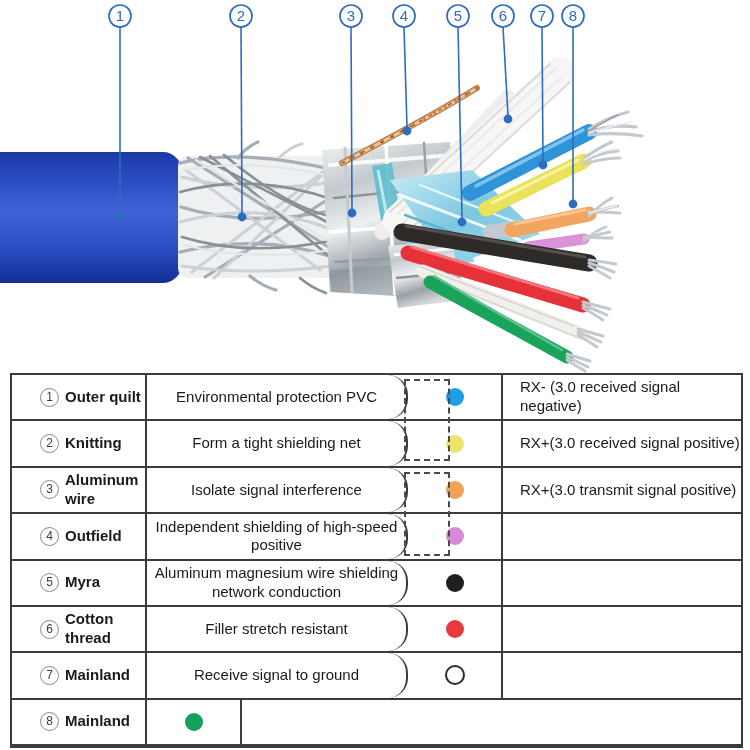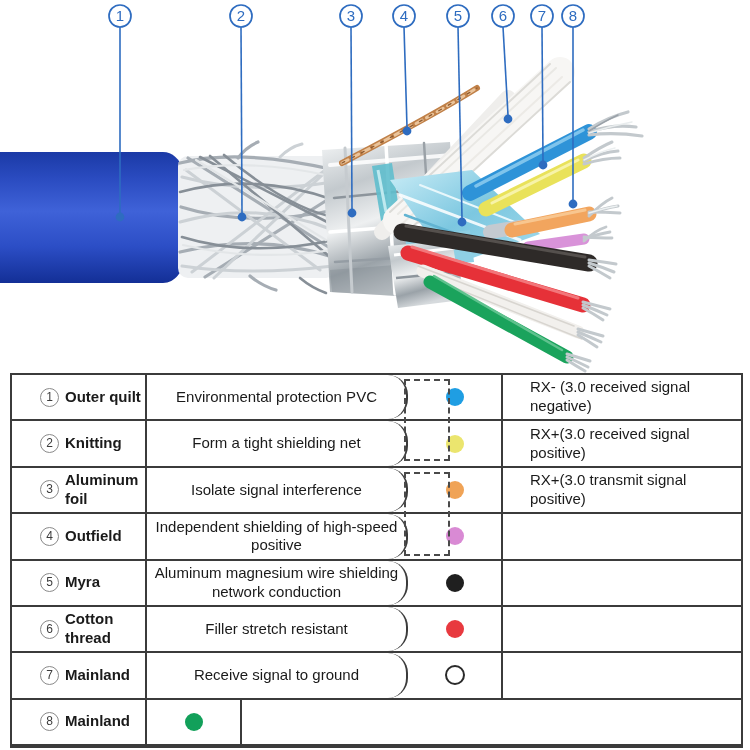--- a/index.html
+++ b/index.html
@@ -10,21 +10,21 @@
     position:absolute;left:10px;top:373px;width:733px;height:375px;
     border:2px solid #3b3b3b;box-sizing:border-box;background:#fff;
     display:flex;flex-direction:column;position:absolute;
   }
   .tr{flex:1;display:flex;border-bottom:2px solid #3b3b3b;min-height:0;}
   .tr:last-child{border-bottom:none;}
   .td{display:flex;align-items:center;box-sizing:border-box;font-size:15px;line-height:1.25;}
   .c1{width:135px;border-right:2px solid #3b3b3b;padding-left:28px;gap:6px;}
   .c2{width:261px;border-right:2px solid #3b3b3b;justify-content:center;text-align:center;padding:16px 6px;border-radius:20px;}
   .c3{width:95px;border-right:2px solid #3b3b3b;justify-content:center;}
-  .c4{flex:1;padding-left:27px;}
+  .c4{flex:1;padding-left:17px;}
   .cnum{
     flex:0 0 auto;width:19px;height:19px;border:1.5px solid #8a8a8a;border-radius:50%;
     display:inline-flex;align-items:center;justify-content:center;
     font-size:12px;color:#3c3c3c;box-sizing:border-box;
   }
   .lab{max-width:86px;font-weight:bold;}
   .dashed-box{
     position:absolute;width:46px;border:2px dashed #4a4a4a;box-sizing:border-box;
     left:392px;pointer-events:none;
   }
@@ -321,21 +321,21 @@
         <svg width="20" height="20">
           <circle cx="10" cy="10" r="9" stroke-width="2" fill="#ebe56e" stroke="none"></circle>
         </svg>
       </div>
     <div class="td c4">RX+(3.0 received signal positive)</div>
   </div>
 
   <div class="tr">
     <div class="td c1">
         <span class="cnum">3</span>
-        <span class="lab">Aluminum foil</span>
+        <span class="lab">Aluminum wire</span>
       </div>
     <div class="td c2">Isolate signal interference</div>
     <div class="td c3">
         <svg width="20" height="20">
           <circle cx="10" cy="10" r="9" stroke-width="2" fill="#f0a356" stroke="none"></circle>
         </svg>
       </div>
     <div class="td c4">RX+(3.0 transmit signal positive)</div>
   </div>
 

